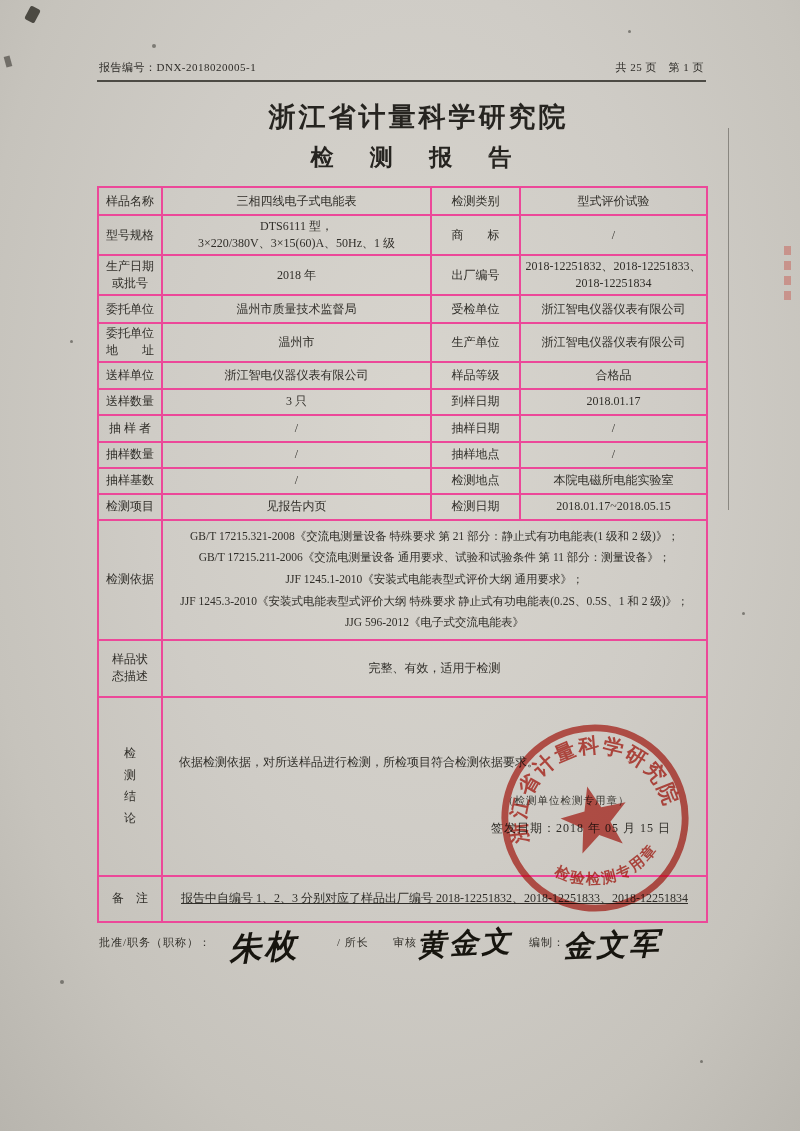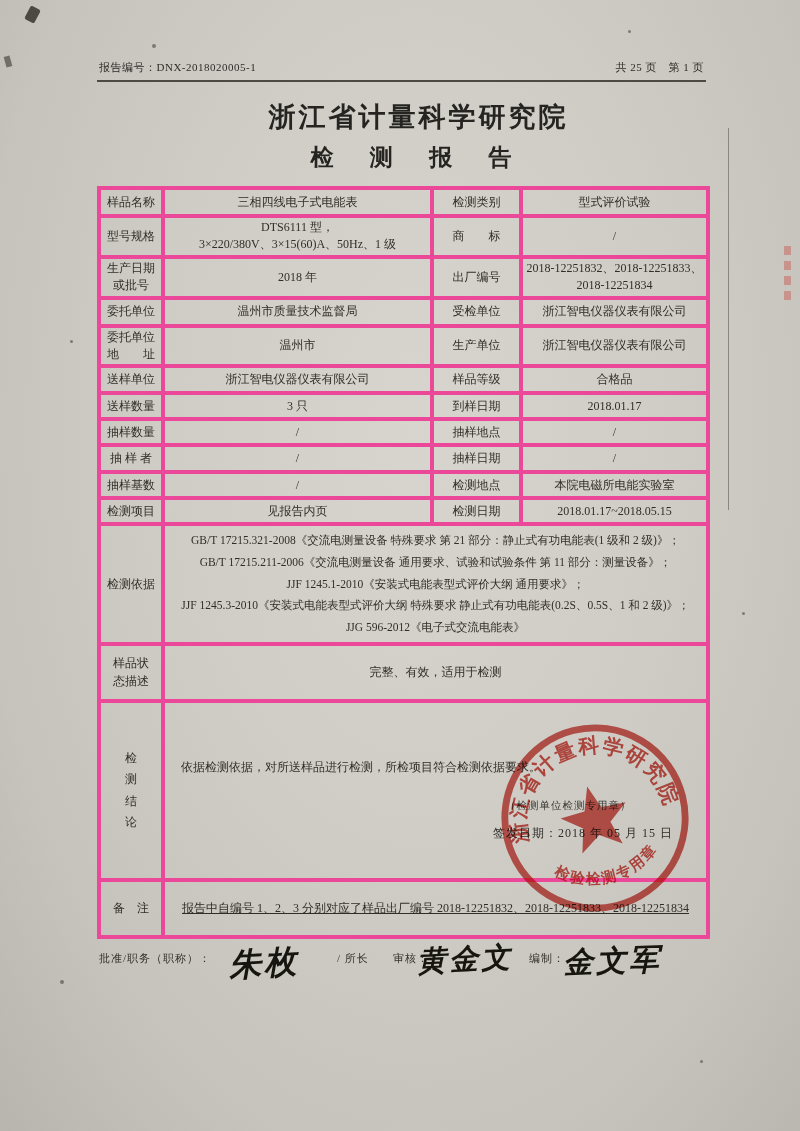--- a/index.html
+++ b/index.html
@@ -21,21 +21,21 @@
   .hdr{display:flex;justify-content:space-between;align-items:center;
        font-size:11px;letter-spacing:.5px;padding:0 2px 5px 2px;border-bottom:2px solid #4c4a44;}
   .org-title{margin-top:17px;text-align:center;padding-left:34px;
        font-family:"Liberation Sans","DejaVu Sans",sans-serif;font-weight:700;
        font-size:27px;letter-spacing:3px;color:#262420;}
   .doc-title{margin-top:7px;text-align:center;padding-left:34px;
        font-family:"Liberation Sans","DejaVu Sans",sans-serif;font-weight:700;
        font-size:23px;letter-spacing:15px;color:#262420;}
   table.rpt{margin-top:13px;border-collapse:collapse;table-layout:fixed;width:609px;
        font-size:12px;color:#302e29;}
-  table.rpt td{border:4px solid #ec4899;text-align:center;vertical-align:middle;
+  table.rpt td{border:2px solid #ec4899;text-align:center;vertical-align:middle;
        padding:1px 3px;overflow:hidden;}
   table.rpt{border:2px solid #4c4a44;}
   .pre{white-space:pre-line;line-height:1.45;}
   td.lab{font-size:12px;}
   td.left{text-align:left;padding-left:9px;text-decoration:underline;}
   .basis-lines{text-align:left;font-size:11.5px;line-height:1.88;padding:2px 6px;}
   .concl-cell{position:relative;}
   .concl-text{position:absolute;left:16px;top:32px;width:530px;text-align:left;font-size:12px;margin-top:24px;}
   .seal-note{position:absolute;left:340px;top:96px;font-size:10.5px;color:#3a3832;letter-spacing:1px;}
   .issue-date{position:absolute;left:328px;top:122px;font-size:12px;letter-spacing:1px;}
@@ -127,30 +127,30 @@
         <td>浙江智电仪器仪表有限公司</td>
         <td class="lab">样品等级</td>
         <td>合格品</td>
       </tr>
       <tr style="height:26px">
         <td class="lab">送样数量</td>
         <td>3 只</td>
         <td class="lab">到样日期</td>
         <td>2018.01.17</td>
       </tr>
-      <tr style="height:26px">
-        <td class="lab">抽样数量</td>
-        <td>/</td>
-        <td class="lab">抽样地点</td>
-        <td>/</td>
-      </tr>
       <tr style="height:27px">
         <td class="lab">抽 样 者</td>
         <td>/</td>
         <td class="lab">抽样日期</td>
+        <td>/</td>
+      </tr>
+      <tr style="height:26px">
+        <td class="lab">抽样数量</td>
+        <td>/</td>
+        <td class="lab">抽样地点</td>
         <td>/</td>
       </tr>
       <tr style="height:26px">
         <td class="lab">抽样基数</td>
         <td>/</td>
         <td class="lab">检测地点</td>
         <td>本院电磁所电能实验室</td>
       </tr>
       <tr style="height:26px">
         <td class="lab">检测项目</td>
@@ -177,21 +177,21 @@
         <td class="lab pre" style="line-height:1.8">检
 测
 结
 论</td>
         <td colspan="3" class="concl-cell">
           <div class="concl-text">依据检测依据，对所送样品进行检测，所检项目符合检测依据要求。</div>
           <div class="seal-note">（检测单位检测专用章）</div>
           <div class="issue-date">签发日期：2018 年 05 月 15 日</div>
         </td>
       </tr>
-      <tr style="height:57px">
+      <tr style="height:46px">
         <td class="lab">备　注</td>
         <td colspan="3" class="left" style="line-height:1.6">报告中自编号 1、2、3 分别对应了样品出厂编号 2018-12251832、2018-12251833、2018-12251834</td>
       </tr>
     </tbody>
       </table>
 
     <div class="footer">
       <span class="f-lab" style="left:2px;">批准/职务（职称）：</span>
       <span class="sig" style="left:132px;top:-2px;font-size:32px;transform:rotate(-4deg);">朱枚</span>
       <span class="f-lab" style="left:196px;margin-left:44px;">/ 所长</span>

